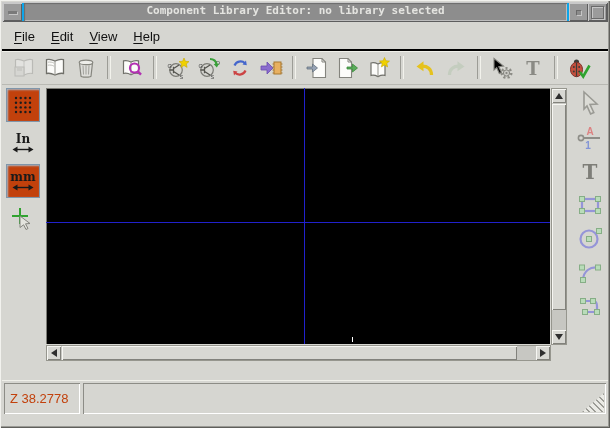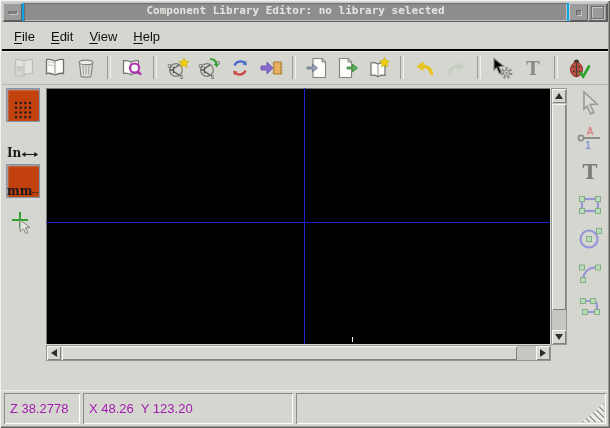--- a/index.html
+++ b/index.html
@@ -25,42 +25,42 @@
   
   .toolbar{position:absolute;top:51px;left:2px;right:2px;height:33px;display:flex;align-items:center;padding-left:8px;gap:3px;
     border-bottom:1px solid #b9b9b3;}
   .ico-btn{width:28px;height:28px;display:flex;align-items:center;justify-content:center;background:transparent;border:none;padding:0;flex:none;}
   .ico-btn svg{display:block;}
   .ico-btn.disabled{opacity:.45;filter:grayscale(55%);}
   .tsep{width:2px;height:23px;border-left:1px solid #9c9c96;border-right:1px solid #f2f2ec;margin:0 4px;flex:none;}
   
   .ltools{position:absolute;left:4px;top:88px;width:38px;display:flex;flex-direction:column;gap:4px;align-items:center;}
   .rtools{position:absolute;left:574px;top:88px;width:32px;display:flex;flex-direction:column;gap:4px;align-items:center;}
-  .side-btn{width:34px;height:34px;display:flex;flex-direction:row;align-items:flex-end;justify-content:center;
+  .side-btn{width:34px;height:34px;display:flex;flex-direction:column;align-items:center;justify-content:center;
     background:transparent;border:1px solid transparent;padding:0;box-sizing:border-box;}
   .side-btn.active{background:#c2410c;border:1px solid #8096aa;box-shadow:inset 1px 1px 2px #a8b8c6;}
   .unit-lbl{font:bold 12px "DejaVu Serif",serif;color:#1a1a1a;line-height:12px;}
   .rtool-btn{width:30px;height:30px;display:flex;align-items:center;justify-content:center;background:transparent;border:none;padding:0;}
   
   .canvas{position:absolute;left:46px;top:88px;width:504px;height:256px;background:#000;overflow:hidden;
     box-shadow:inset 1px 1px 0 #7c7c76;}
   .ch-v{position:absolute;top:0;bottom:0;width:1px;background:#2121cc;}
   .ch-h{position:absolute;left:0;right:0;height:1px;background:#2121cc;}
   .tick{position:absolute;width:1px;height:5px;background:#fff;}
   .vscroll{position:absolute;left:551px;top:88px;width:16px;height:257px;background:#c7c7c2;border:1px solid #96968e;box-sizing:border-box;}
   .hscroll{position:absolute;left:46px;top:345px;width:505px;height:16px;background:#c7c7c2;border:1px solid #96968e;box-sizing:border-box;}
   .sb{position:absolute;background:#d8d8d3;box-shadow:inset 1px 1px 0 #f6f6f2, inset -1px -1px 0 #82827c;
     display:flex;align-items:center;justify-content:center;}
   .a-up{width:0;height:0;border-left:4px solid transparent;border-right:4px solid transparent;border-bottom:6px solid #2e2e2e;}
   .a-dn{width:0;height:0;border-left:4px solid transparent;border-right:4px solid transparent;border-top:6px solid #2e2e2e;}
   .a-lf{width:0;height:0;border-top:4px solid transparent;border-bottom:4px solid transparent;border-right:6px solid #2e2e2e;}
   .a-rt{width:0;height:0;border-top:4px solid transparent;border-bottom:4px solid transparent;border-left:6px solid #2e2e2e;}
   
-  .statusbar{position:absolute;left:2px;right:2px;bottom:2px;height:36px;display:flex;gap:3px;padding:2px;box-sizing:border-box;
-    font-size:13px;color:#a21caf;border-top:1px solid #f0f0ea;}
+  .statusbar{position:absolute;left:2px;right:2px;bottom:12px;height:36px;display:flex;gap:3px;padding:2px;box-sizing:border-box;
+    font-size:13px;color:#c2410c;border-top:1px solid #f0f0ea;}
   .pane{box-shadow:inset 1px 1px 0 #8c8c86, inset -1px -1px 0 #ffffff;display:flex;align-items:center;
     padding:0 6px;white-space:pre;box-sizing:border-box;}
   .p1{width:76px;}
   .p2{width:210px;}
   .p3{flex:1;position:relative;}
   .grip{position:absolute;right:2px;bottom:2px;width:22px;height:19px;
     background:repeating-linear-gradient(45deg,#9c9c96 0 1.5px,#eaeae5 1.5px 4.5px);
     clip-path:polygon(100% 0,100% 100%,0 100%);}
 </style>
 </head>
@@ -349,19 +349,18 @@
             <rect x="14.5" y="5.5" width="5" height="5"></rect>
           <rect x="18.5" y="16.5" width="5" height="5"></rect>
             <rect x="6.5" y="16.5" width="5" height="5"></rect>
         </g>
       </svg>
     </button>
   </div>
 
   <div class="statusbar">
     <div class="pane p1">Z 38.2778</div>
-    <div class="pane p2">X 48.26  Y 123.20</div>
     <div class="pane p3">
       <div class="grip"></div>
     </div>
   </div>
 
 </div>
 
 </body></html>

